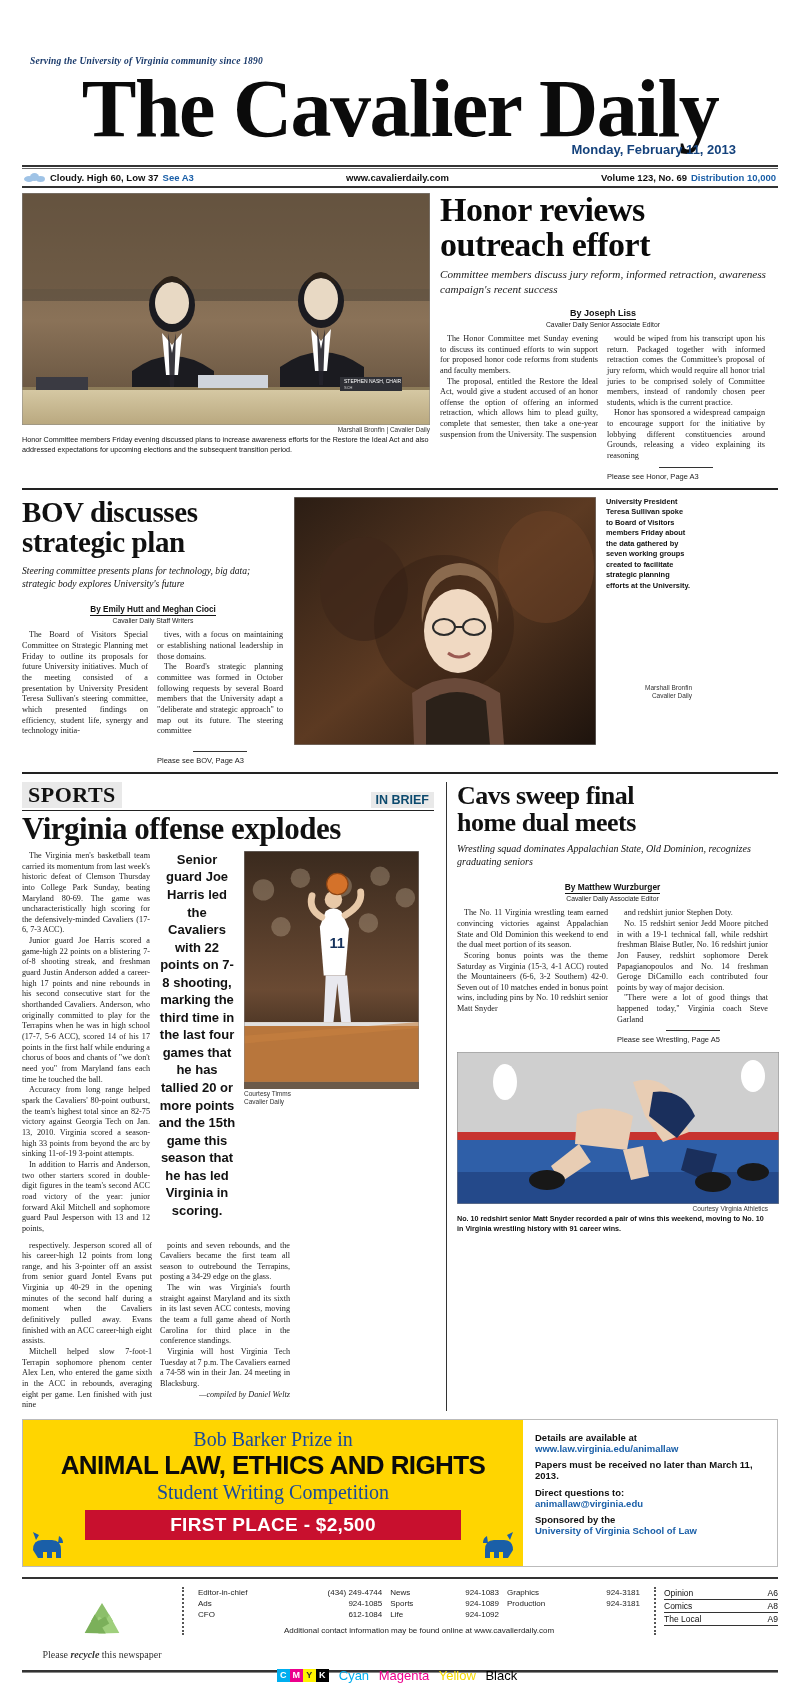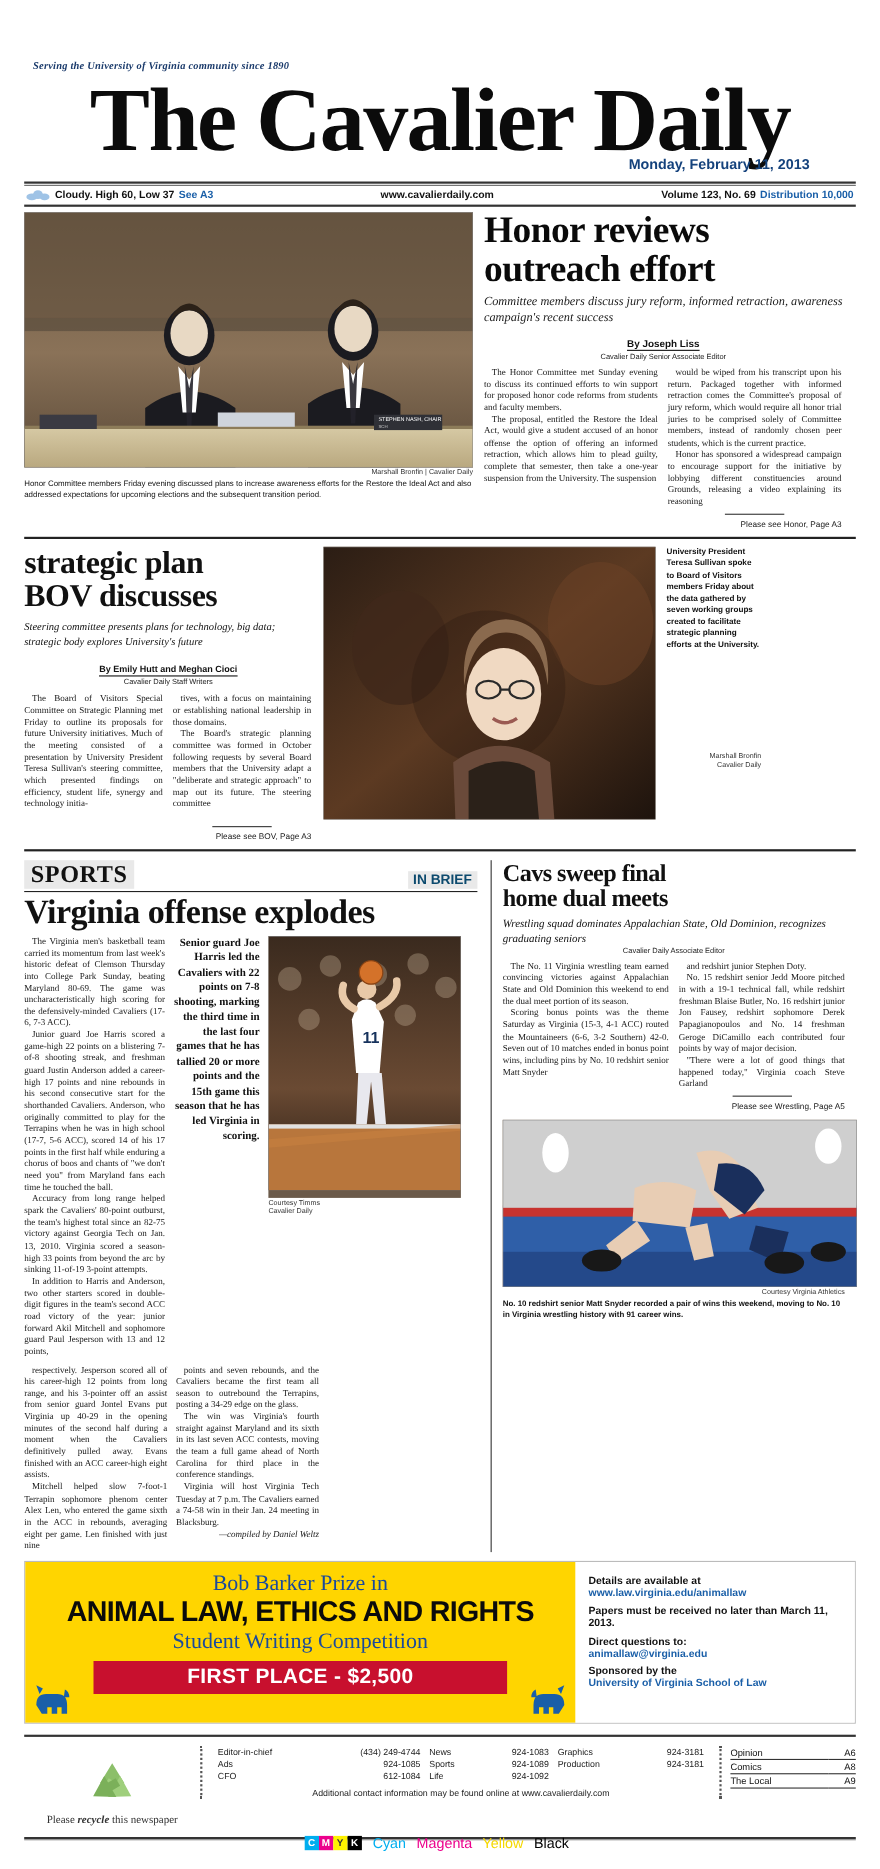--- a/index.html
+++ b/index.html
@@ -87,21 +87,21 @@
     text-align:center; font-family:"Liberation Sans", sans-serif;
     font-weight:700; font-size:9px; border-bottom:1px solid #111;
     display:inline-block; padding-bottom:1px;
   }
   .byline-wrap { text-align:center; }
   .byline-sub {
     text-align:center; font-family:"Liberation Sans", sans-serif;
     font-size:6.8px; color:#222; margin-top:1px; margin-bottom:4px;
   }
   .jump {
-    text-align:right; font-family:"Liberation Sans", sans-serif;
+    text-align:left; font-family:"Liberation Sans", sans-serif;
     font-size:7.5px; margin-top:4px; padding-top:4px;
   }
   .jump-rule { width:54px; border-top:1px solid #333; margin:5px auto 3px auto; }
 
   
   .top-sec { display:flex; gap:10px; margin-top:5px; }
   .top-photo-wrap { width:408px; }
   .top-photo { width:408px; height:232px; }
   .lead-right { width:326px; }
   .lead-head {
@@ -151,29 +151,29 @@
   }
   .sports-head {
     font-family:"Liberation Serif", serif; font-weight:700;
     font-size:31px; line-height:1.04; margin-top:2px; letter-spacing:-.5px;
   }
   .sp-cols { display:flex; gap:8px; margin-top:6px; }
   .sp-c1 { width:128px; }
   .sp-c2 { width:78px; }
   .sp-photo { width:175px; height:238px; }
   .pullquote {
-    font-family:Liberation Serif, serif; font-weight:700;
-    font-size:10px; line-height:1.35; text-align:right; color:#111;
+    font-family:Liberation Sans, sans-serif; font-weight:700;
+    font-size:13px; line-height:1.35; text-align:center; color:#111;
   }
   .sp-bot { display:flex; gap:8px; margin-top:6px; }
   .sp-bot > div { width:132px; }
 
   .r-head {
     font-family:"Liberation Serif", serif; font-weight:700;
-    font-size:22px; line-height:1.05; letter-spacing:-.5px;
+    font-size:26px; line-height:1.05; letter-spacing:-.5px;
   }
   .r-deck {
     font-family:"Liberation Serif", serif; font-style:italic;
     font-size:10px; line-height:1.3; margin-top:6px;
   }
   .r-cols { display:flex; gap:9px; margin-top:6px; }
   .r-cols > div { width:156px; }
   .wr-photo { width:322px; height:152px; margin-top:7px; }
 
   
@@ -355,22 +355,22 @@
           <div class="jump" style="padding-top:0;">Please see Honor, Page A3</div>
         </div>
       </div>
     </div>
   </div>
 
   <div class="hr-med" style="margin-top:6px;"></div>
 
   <div class="bov">
     <div class="bov-left">
+      <div class="bov-head">BOV discusses</div>
       <div class="bov-head">strategic plan</div>
-      <div class="bov-head">BOV discusses</div>
       <div class="bov-deck">Steering committee presents plans for technology, big data; strategic body explores University's future</div>
       <div class="byline-wrap" style="margin-top:8px;">
         <span class="byline" style="font-size:8.2px;">By Emily Hutt and Meghan Cioci</span>
       </div>
       <div class="byline-sub">Cavalier Daily Staff Writers</div>
       <div class="bov-cols">
         <div class="body-col">
           <p>The Board of Visitors Special Committee on Strategic Planning met Friday to outline its proposals for future University initiatives. Much of the meeting consisted of a presentation by University President Teresa Sullivan's steering committee, which presented findings on efficiency, student life, synergy and technology initia-</p>
         </div>
         <div class="body-col">
@@ -490,20 +490,23 @@
           <p style="text-align:right; font-style:italic; text-indent:0;">—compiled by Daniel Weltz</p>
         </div>
         <div style="width:130px;"></div>
       </div>
     </div>
 
     <div class="sports-right" style="border-left:1px solid #333; padding-left:10px;">
       <div class="r-head">Cavs sweep final</div>
       <div class="r-head">home dual meets</div>
       <div class="r-deck">Wrestling squad dominates Appalachian State, Old Dominion, recognizes graduating seniors</div>
+      <div class="byline-wrap" style="margin-top:8px;">
+        <span class="byline" style="font-size:8.4px;">By Matthew Wurzburger</span>
+      </div>
       <div class="byline-sub">Cavalier Daily Associate Editor</div>
 
       <div class="r-cols">
         <div class="body-col">
           <p>The No. 11 Virginia wrestling team earned convincing victories against Appalachian State and Old Dominion this weekend to end the dual meet portion of its season.</p>
           <p>Scoring bonus points was the theme Saturday as Virginia (15-3, 4-1 ACC) routed the Mountaineers (6-6, 3-2 Southern) 42-0. Seven out of 10 matches ended in bonus point wins, including pins by No. 10 redshirt senior Matt Snyder</p>
         </div>
         <div class="body-col">
           <p>and redshirt junior Stephen Doty.</p>
           <p>No. 15 redshirt senior Jedd Moore pitched in with a 19-1 technical fall, while redshirt freshman Blaise Butler, No. 16 redshirt junior Jon Fausey, redshirt sophomore Derek Papagianopoulos and No. 14 freshman Geroge DiCamillo each contributed four points by way of major decision.</p>

